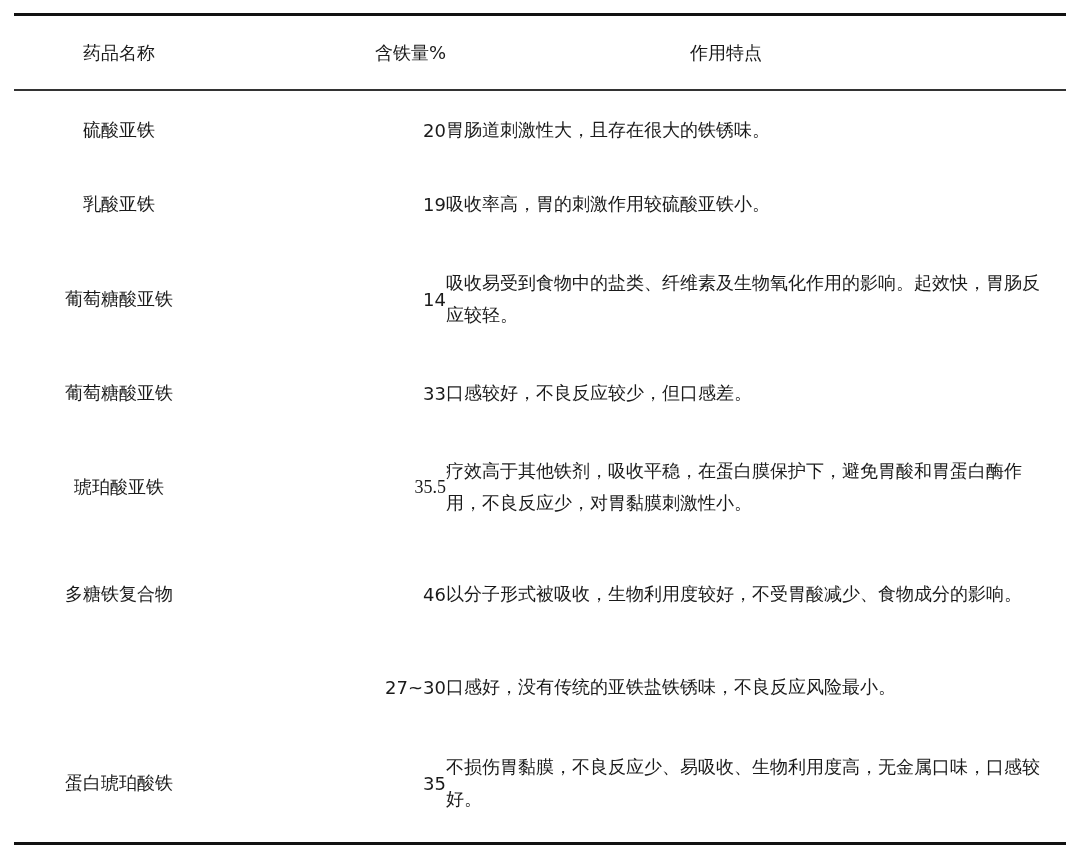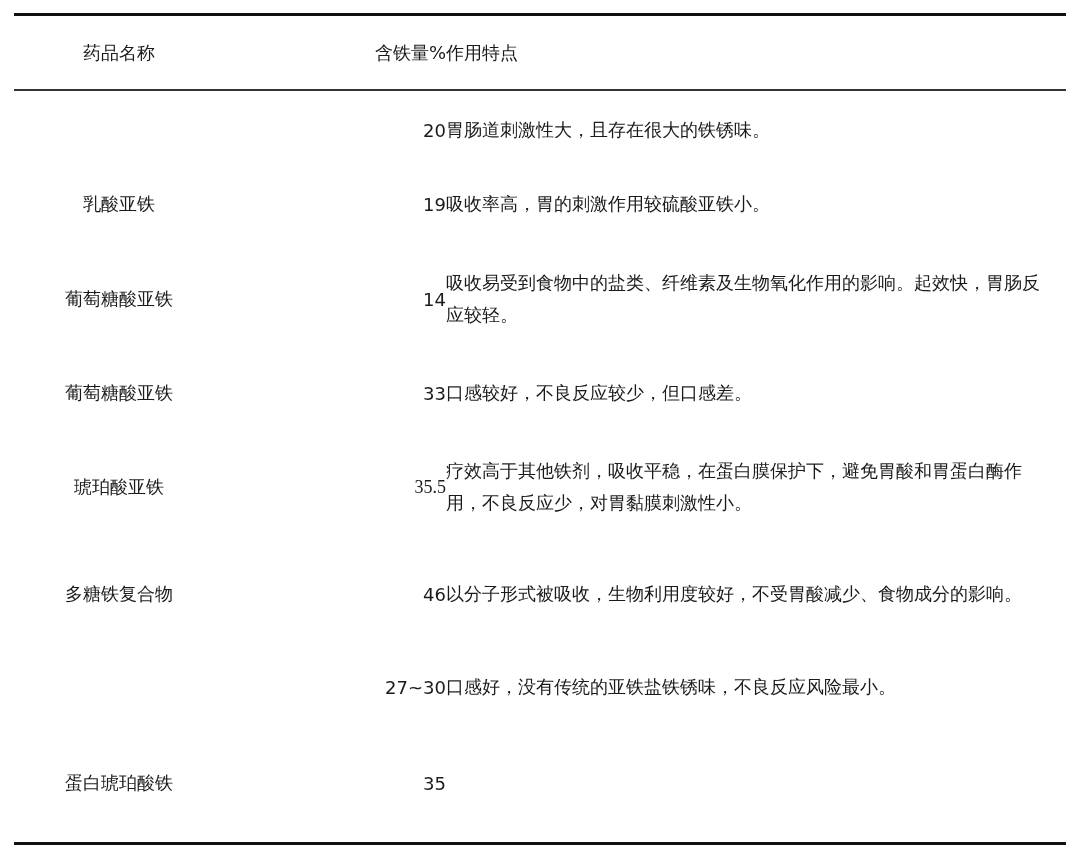--- a/index.html
+++ b/index.html
@@ -13,39 +13,40 @@
   .rule.mid { top: 89px; height: 2px; background: #333; }
   .rule.bottom { top: 842px; height: 3px; }
   .hdr {
     position: absolute; top: 16px; height: 73px; left: 14px; width: 1052px;
     font-weight: normal; font-size: 18px;
   }
   .hdr span { position: absolute; top: 50%; transform: translateY(-50%); }
   .c1 { left: 0; width: 210px; text-align: center; }
   .c2 { left: 210px; width: 222px; text-align: right; }
   .c3 { left: 432px; width: 620px; }
-  .hdr .c3 { text-align: left; left: 432px; width: 560px; }
+  .hdr .c3 { text-align: center; left: 432px; width: 560px; }
   .row { position: absolute; left: 14px; width: 1052px; font-size: 18px; }
   .row .cell { position: absolute; top: 50%; transform: translateY(-50%); }
   .row .c3 { line-height: 32px; left: 432px; width: 610px; }
 </style>
 </head>
 <body>
 
 <div class="rule top"></div>
 
 <div class="hdr">
   <span class="c1">药品名称</span>
   <span class="c2">含铁量%</span>
   <span class="c3">作用特点</span>
 </div>
 
 <div class="rule mid"></div>
 
 <div class="row" style="top:100px;height:60px;">
+  <span class="cell c1">硫酸亚铁</span>
   <span class="cell c2">20</span>
   <span class="cell c3">胃肠道刺激性大，且存在很大的铁锈味。</span>
 </div>
 
 <div class="row" style="top:174px;height:60px;">
   <span class="cell c1">乳酸亚铁</span>
   <span class="cell c2">19</span>
   <span class="cell c3">吸收率高，胃的刺激作用较硫酸亚铁小。</span>
 </div>
 
@@ -74,15 +75,16 @@
 </div>
 
 <div class="row" style="top:657px;height:60px;">
   <span class="cell c2">27~30</span>
   <span class="cell c3">口感好，没有传统的亚铁盐铁锈味，不良反应风险最小。</span>
 </div>
 
 <div class="row" style="top:746px;height:74px;">
   <span class="cell c1">蛋白琥珀酸铁</span>
   <span class="cell c2">35</span>
+  <span class="cell c3">不损伤胃黏膜，不良反应少、易吸收、生物利用度高，无金属口味，口感较好。</span>
 </div>
 
 <div class="rule bottom"></div>
 
 </body></html>

